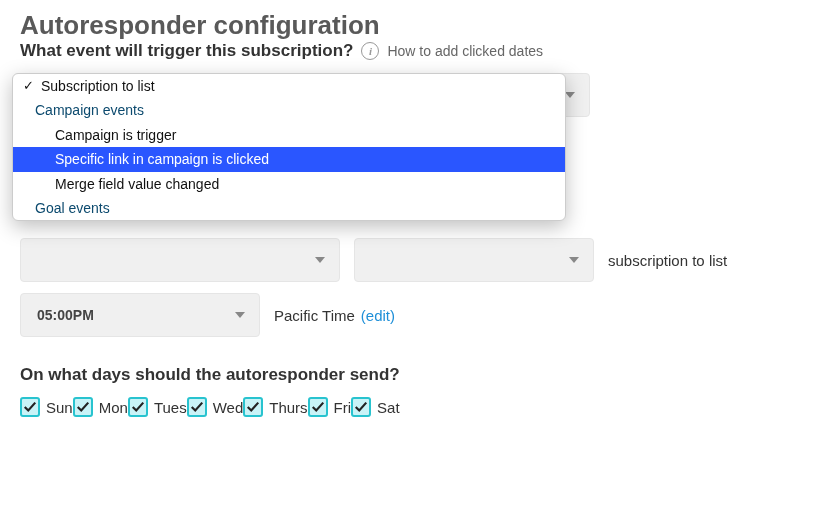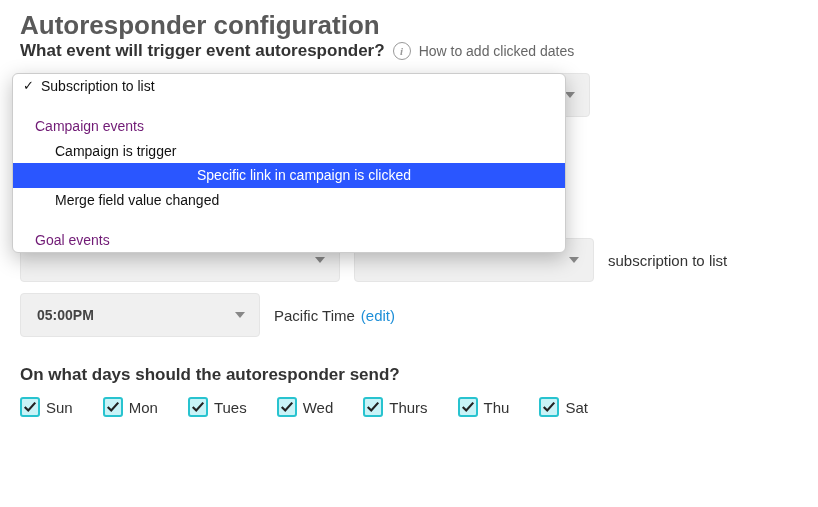--- a/index.html
+++ b/index.html
@@ -93,40 +93,37 @@
       z-index: 100;
     }
     .dd-item {
       padding: 1px 12px 1px 42px;
       color: #111;
       cursor: default;
     }
     .dd-item.highlighted {
       background: #2a56ff;
       color: #fff;
-      text-align: center;
     }
     .dd-group {
       padding: 1px 12px 1px 22px;
-      color: #701a75;
-      margin-top: 16px;
+      color: #0c4a6e;
     }
     .dd-first {
       padding-left: 28px;
       position: relative;
     }
     .dd-check {
       position: absolute;
       left: 10px;
       top: 2px;
       font-size: 13px;
     }
     .checkbox-row {
       display: flex;
-      gap: 30px;
       align-items: center;
     }
     .daybox {
       display: flex;
       align-items: center;
       gap: 6px;
       font-size: 15px;
       color: #333;
     }
     .cb {
@@ -162,21 +159,21 @@
       position: relative;
     }
     .select-stub .chevron { right: 14px; }
   </style>
 </head>
 <body>
 
 <h1 class="page-title">Autoresponder configuration</h1>
 
 <div class="section-title">
-  <span>What event will trigger event autoresponder?</span>
+  <span>What event will trigger this subscription?</span>
   <span class="info-icon">i</span>
   <span class="hint">How to add clicked dates</span>
 </div>
 
 <div class="hidden-behind">
   <div class="select-box wide" style="position:absolute; top:0; left:0;">
     <span class="chevron"></span>
   </div>
 
   <div class="row-behind">
@@ -253,21 +250,21 @@
         </svg>
       </span>
     <span>Thurs</span>
   </label>
   <label class="daybox">
     <span class="cb">
         <svg viewBox="0 0 16 16">
           <path d="M2 8 L6 12 L14 3" stroke="#222" stroke-width="2.5" fill="none"></path>
         </svg>
       </span>
-    <span>Thu</span>
+    <span>Fri</span>
   </label>
   <label class="daybox">
     <span class="cb">
         <svg viewBox="0 0 16 16">
           <path d="M2 8 L6 12 L14 3" stroke="#222" stroke-width="2.5" fill="none"></path>
         </svg>
       </span>
     <span>Sat</span>
   </label>
 </div>

